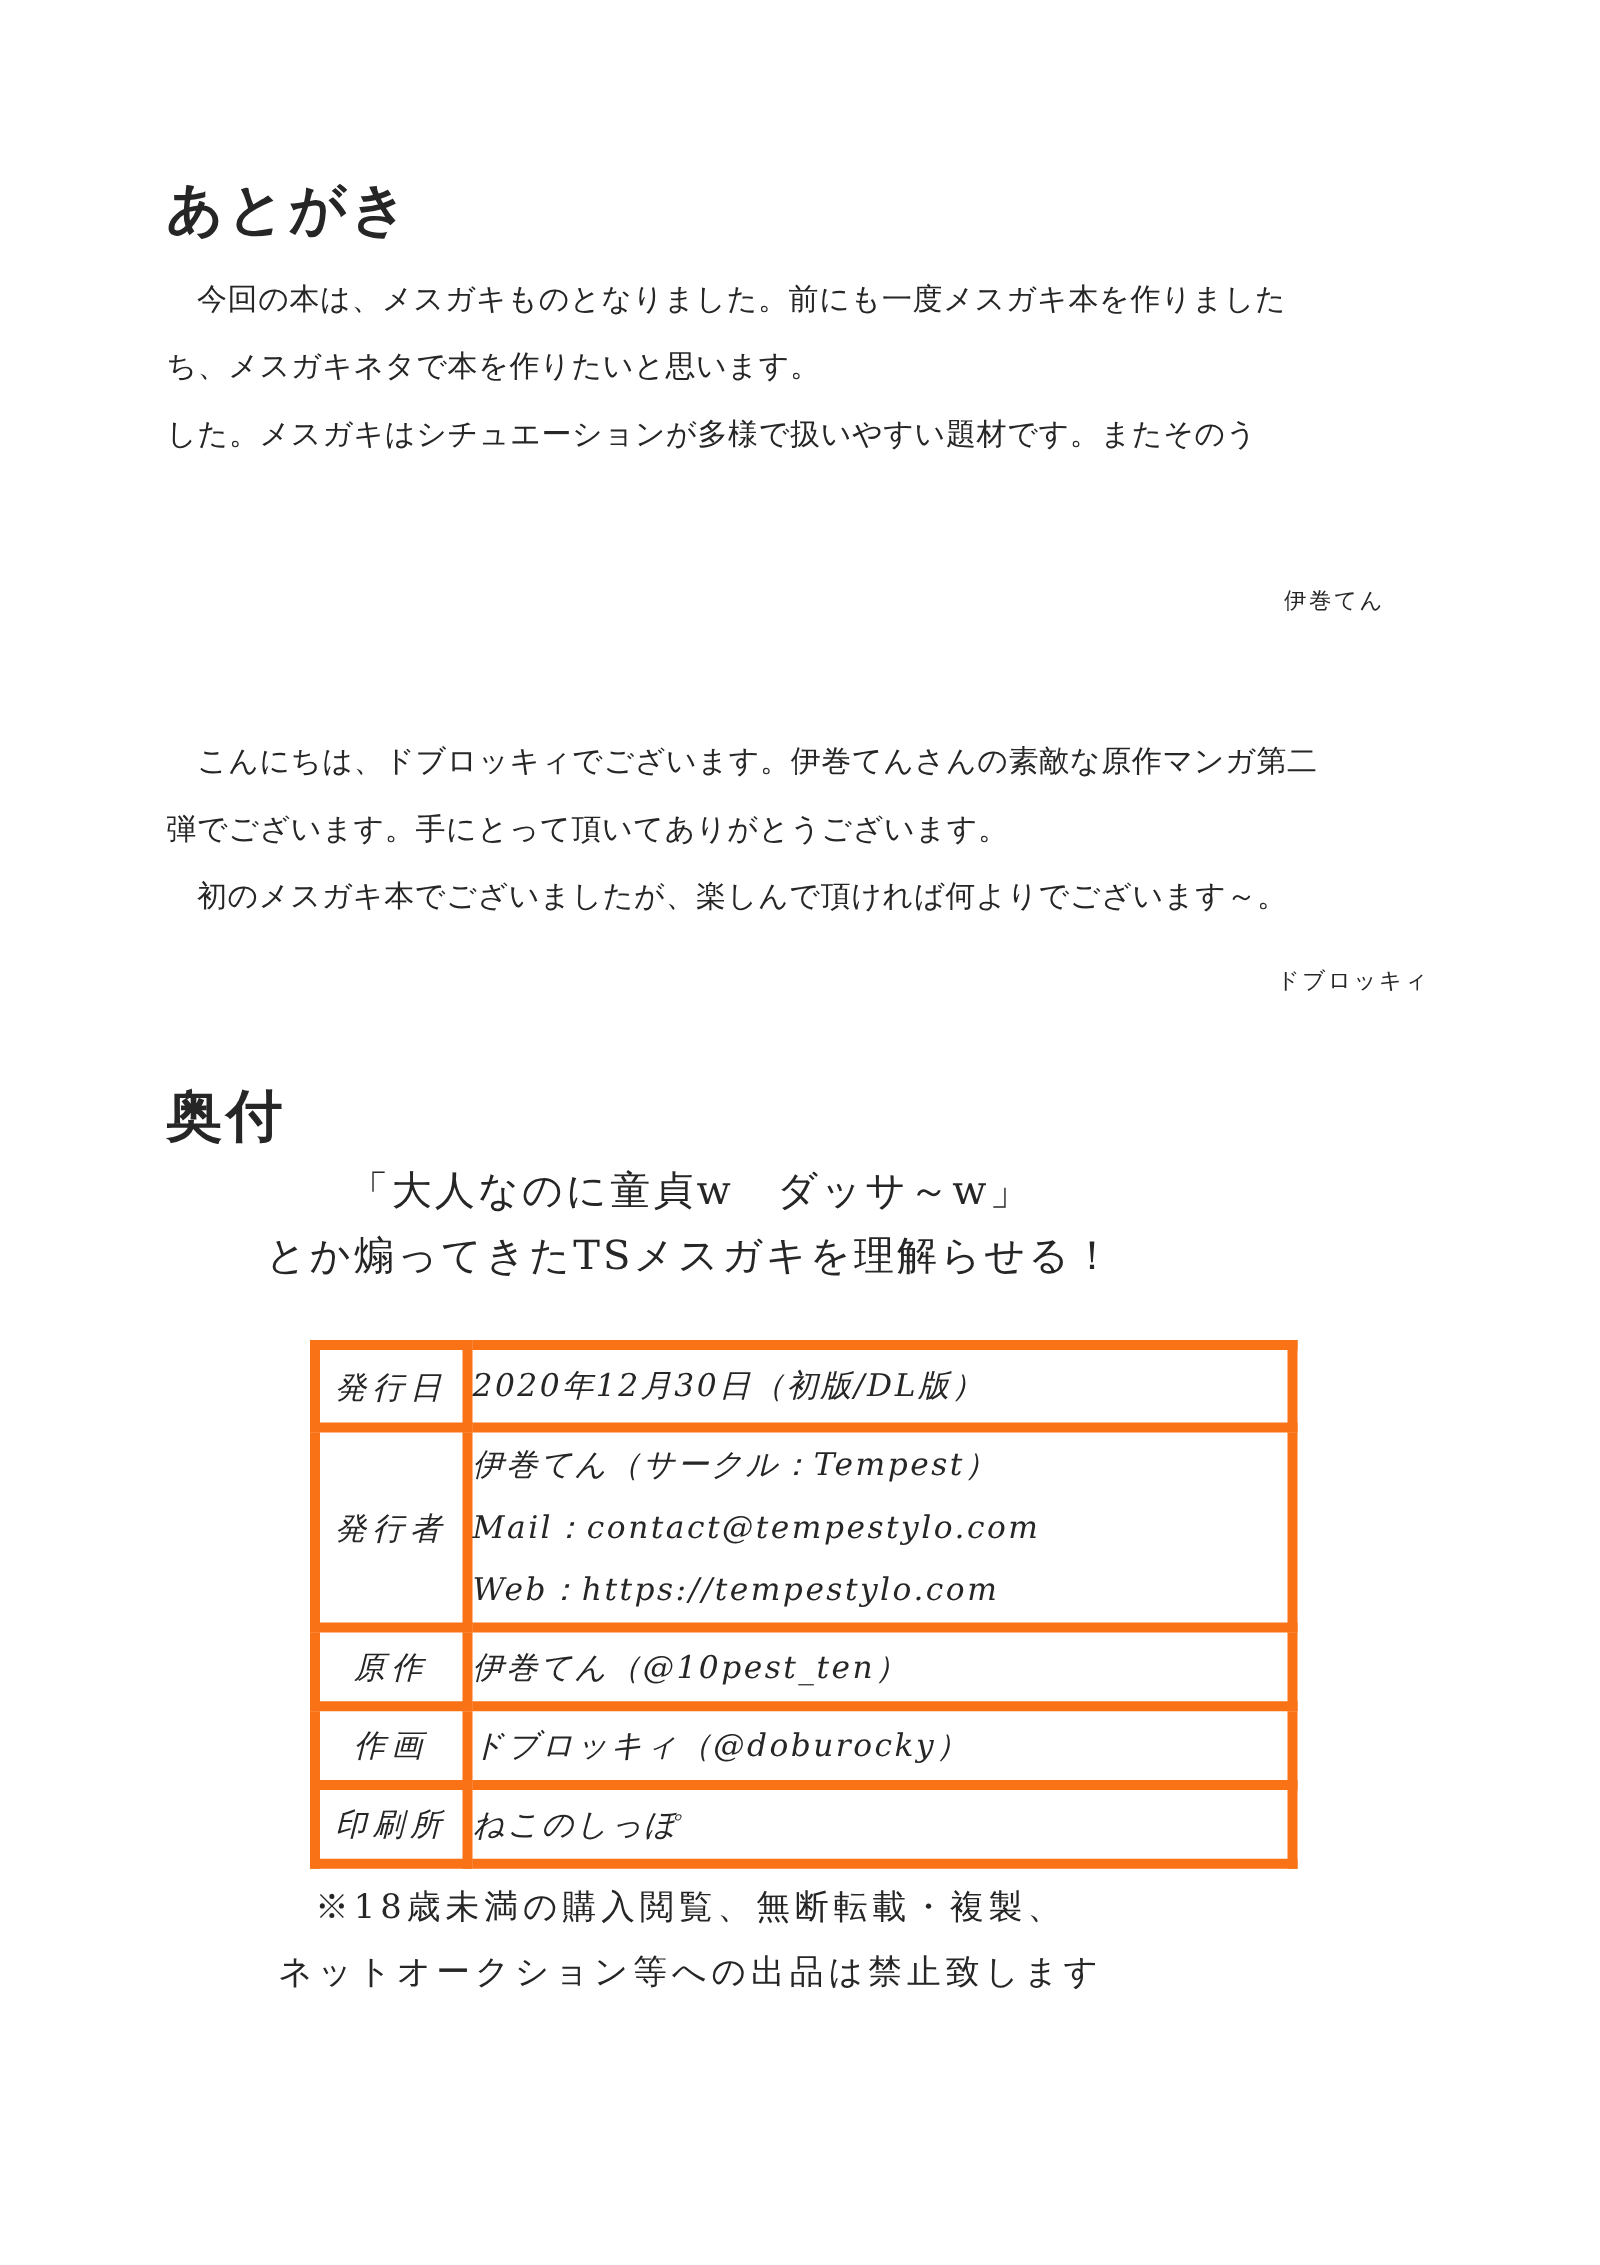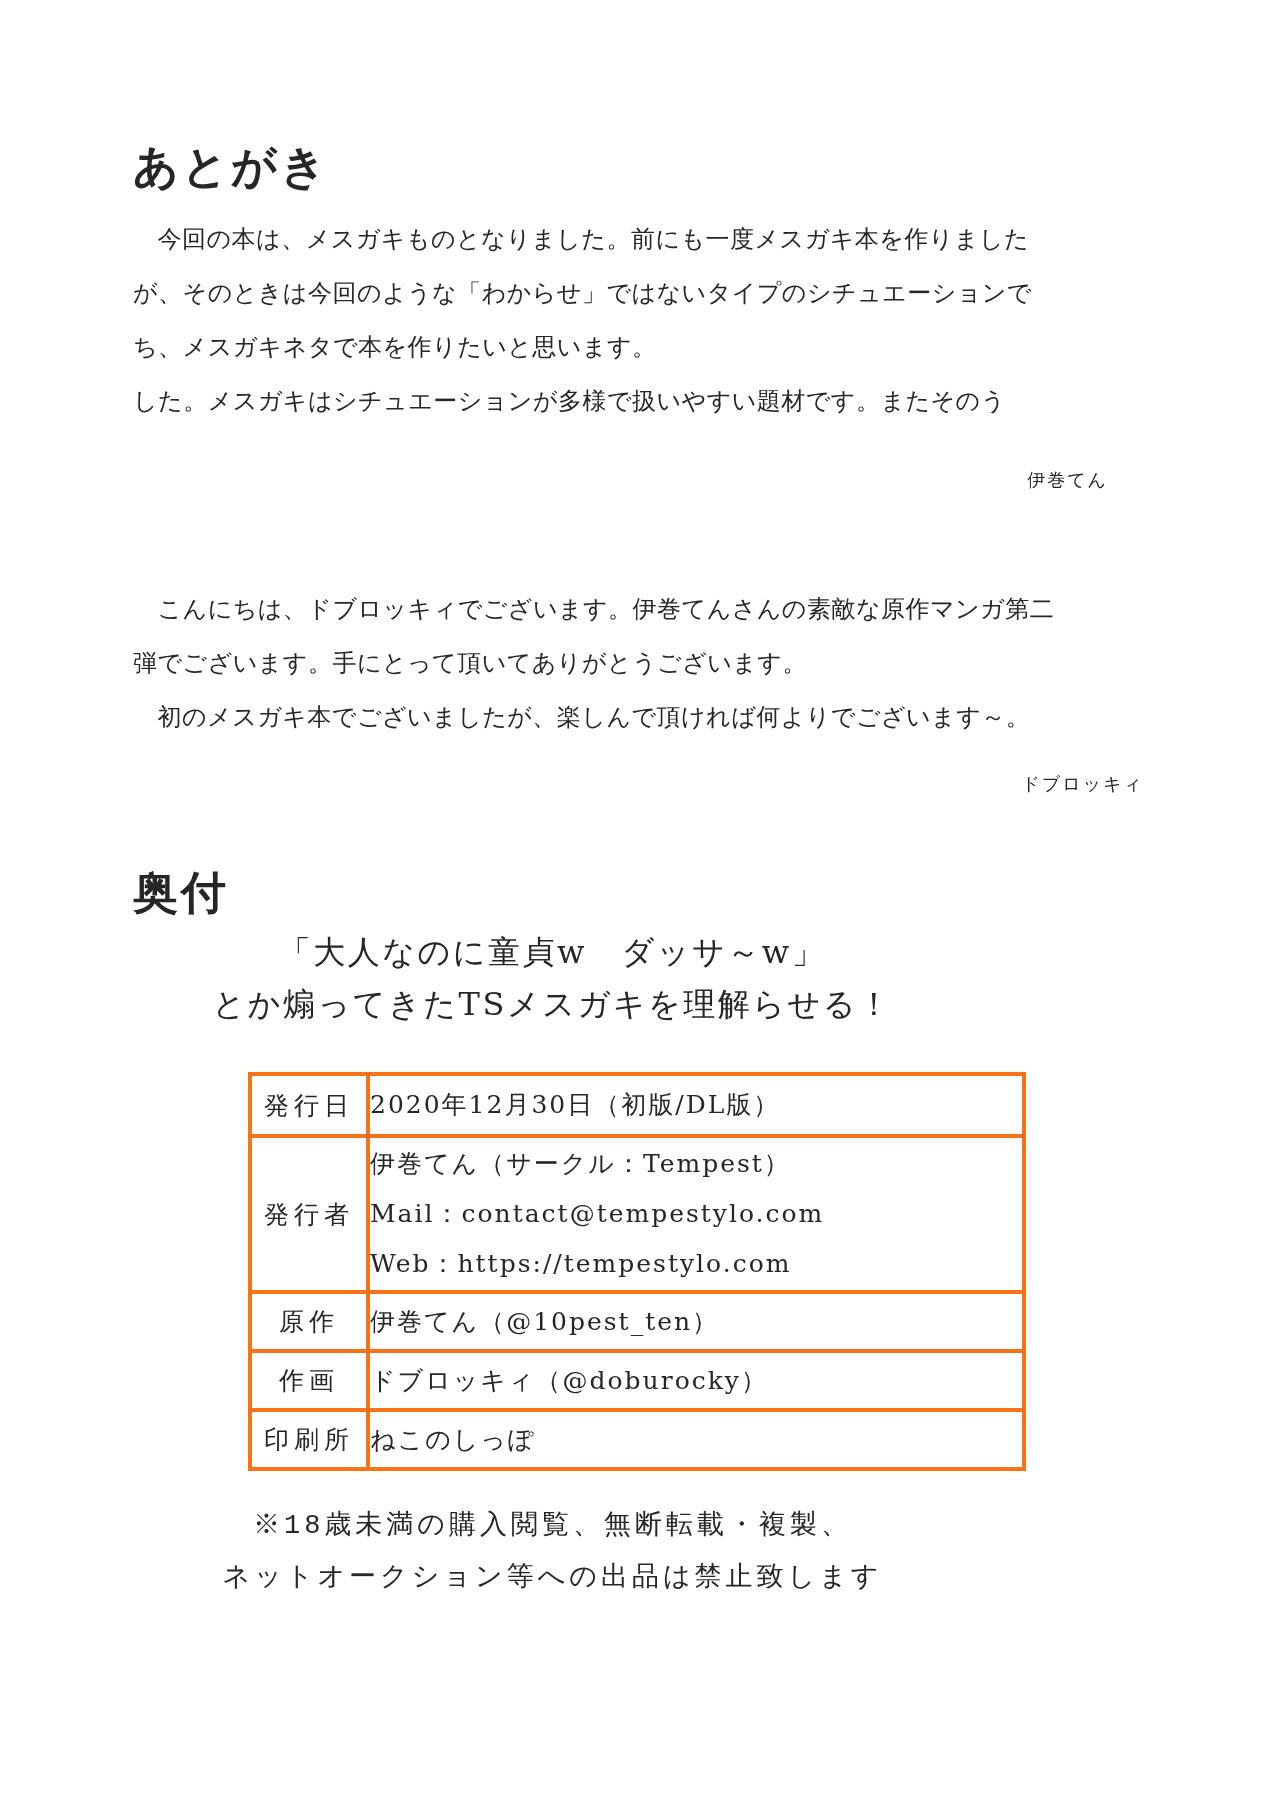--- a/index.html
+++ b/index.html
@@ -59,24 +59,25 @@
   }
 
   table.colophon-table {
     position: absolute;
     left: 248px;
     top: 1072px;
     border-collapse: collapse;
     table-layout: fixed;
   }
   table.colophon-table td {
-    border: 4px solid #f97316;
+    border: 8px solid #f97316;
     font-size: 25px;
     vertical-align: middle;
     padding: 0;
+    font-style: italic;
   }
   td.label-cell {
     width: 114px;
     text-align: center;
     letter-spacing: 5px;
   }
   td.value-cell {
     width: 652px;
     padding-left: 24px;
     letter-spacing: 2px;
@@ -88,33 +89,31 @@
 
   .notice {
     position: absolute;
     left: 0;
     top: 1500px;
     width: 1105px;
     text-align: center;
     font-size: 27px;
     line-height: 52px;
     letter-spacing: 4px;
-    font-family: Liberation Mono, monospace;
   }
 </style>
 </head>
 <body>
 
 <div class="page">
 
   <h1 class="heading afterword">あとがき</h1>
 
   <div class="para p1">
     <div class="line">　今回の本は、メスガキものとなりました。前にも一度メスガキ本を作りました</div>
-    <div class="line">が、そのときは今回のような「わからせ」ではないタイプのシチュエーションで</div>
     <div class="line">ち、メスガキネタで本を作りたいと思います。</div>
     <div class="line">した。メスガキはシチュエーションが多様で扱いやすい題材です。またそのう</div>
   </div>
 
   <div class="sig s1">伊巻てん</div>
 
   <div class="para p2">
     <div class="line">　こんにちは、ドブロッキィでございます。伊巻てんさんの素敵な原作マンガ第二</div>
     <div class="line">弾でございます。手にとって頂いてありがとうございます。</div>
     <div class="line">　初のメスガキ本でございましたが、楽しんで頂ければ何よりでございます～。</div>

